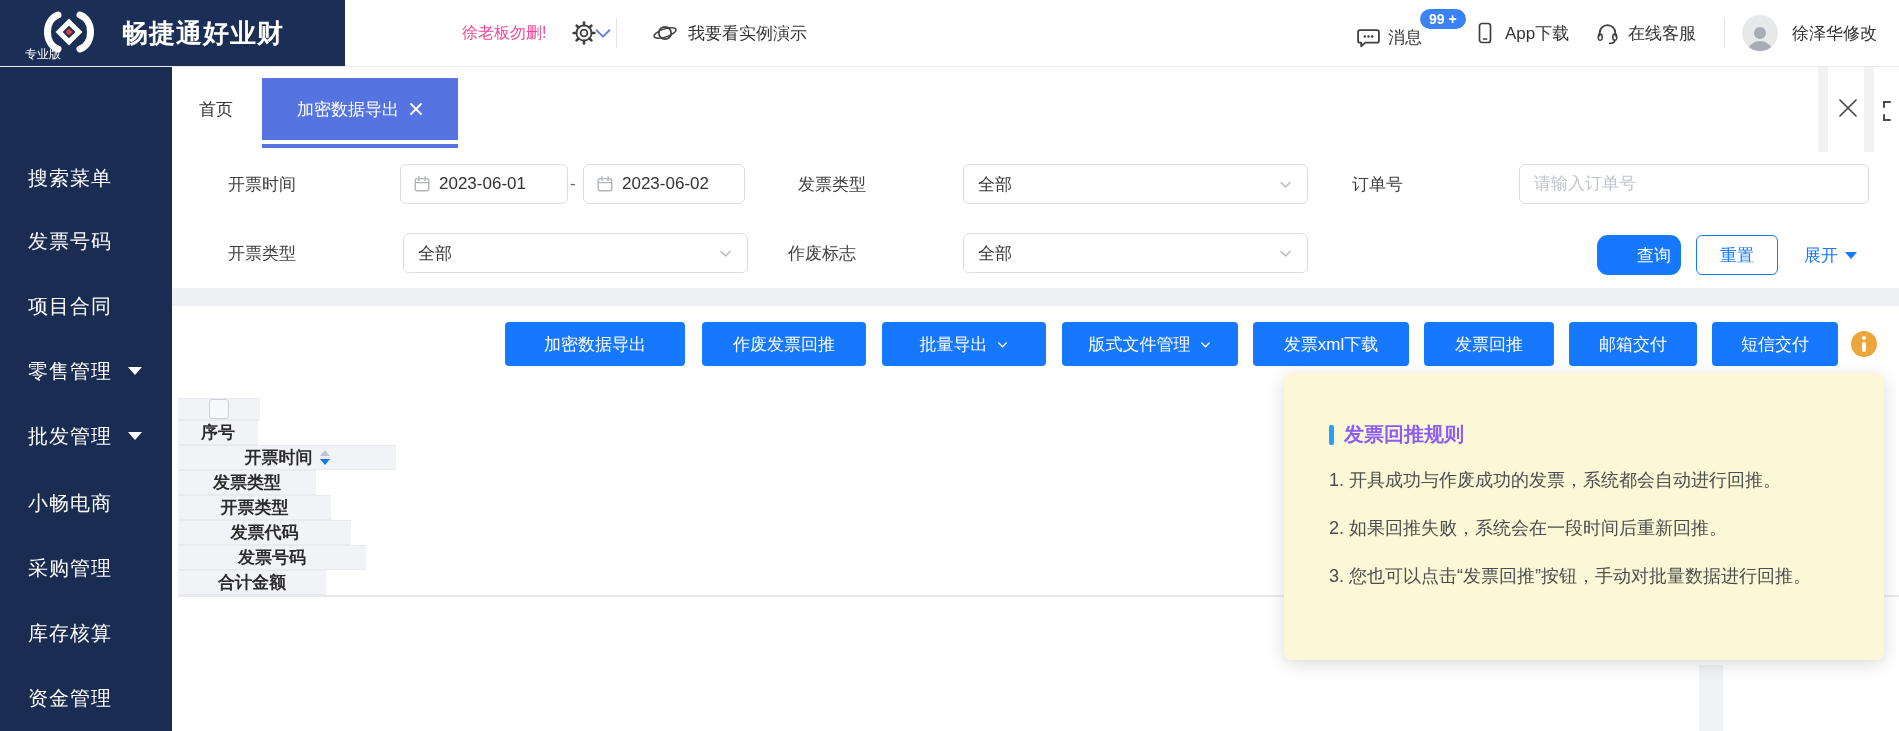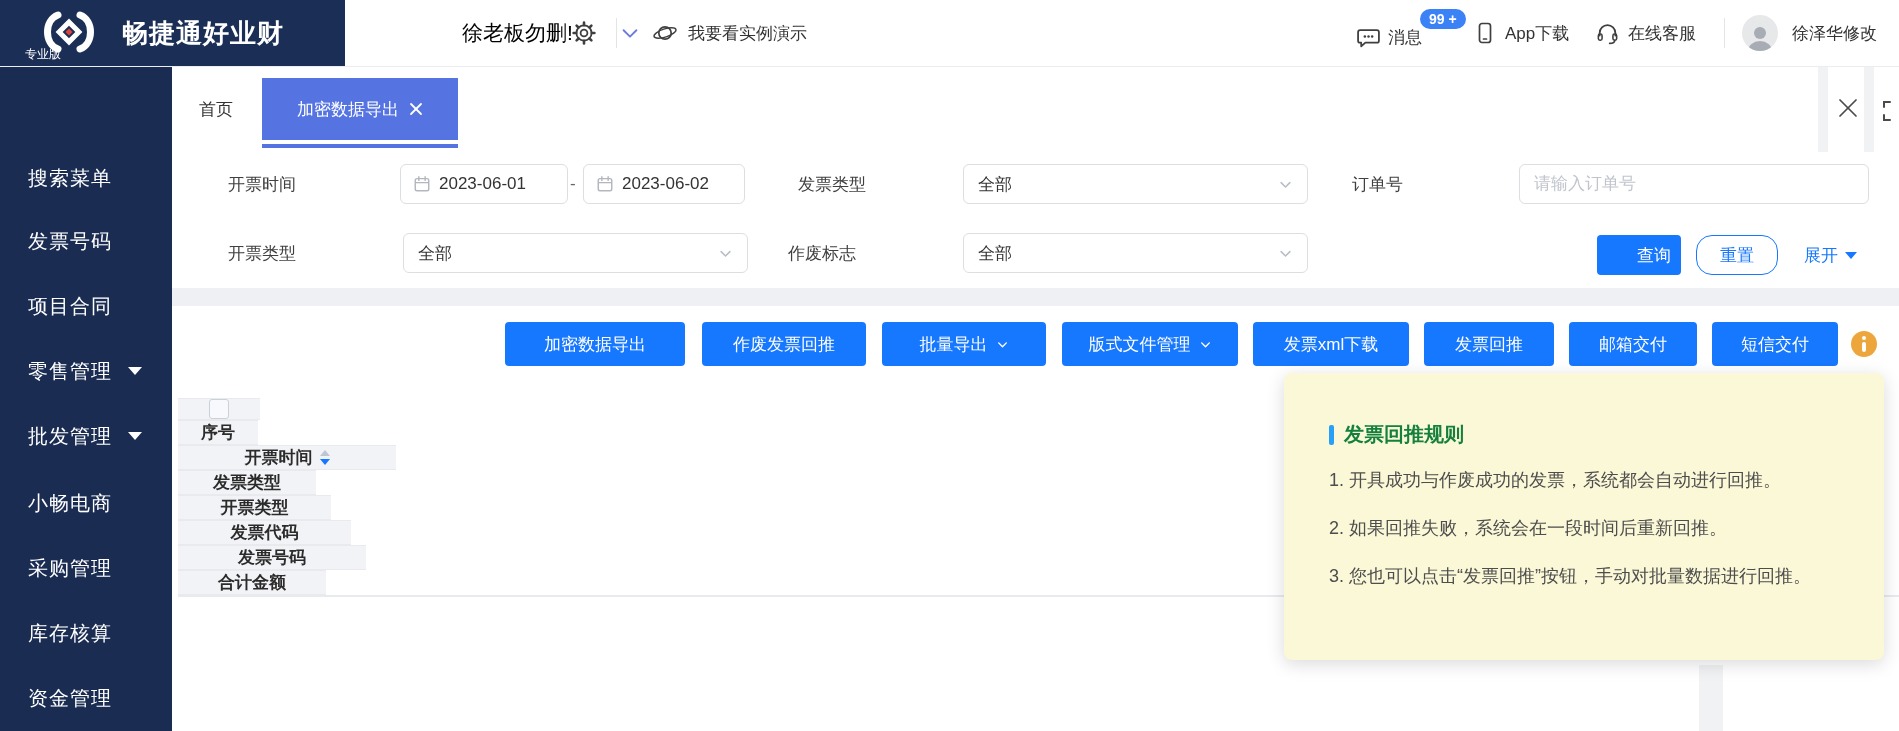--- a/index.html
+++ b/index.html
@@ -6,21 +6,21 @@
   #root{position:relative;width:1899px;height:731px;overflow:hidden;background:#fff;
         font-family:"Liberation Sans","DejaVu Sans",sans-serif;color:#333;}
   .abs{position:absolute;}
   .flex{display:flex;align-items:center;}
   
   .topbar{left:0;top:0;width:1899px;height:66px;background:#fff;border-bottom:1px solid #ebedf0;z-index:20;}
   .logo-block{left:0;top:0;width:345px;height:66px;background:#1b2e55;}
   .brand{left:122px;top:16px;font-size:26px;font-weight:bold;color:#fff;letter-spacing:1px;}
   .edition{left:25px;top:46px;font-size:12px;color:#fff;}
   .company{left:462px;top:0;height:66px;gap:46px;cursor:pointer;}
-  .company-name{font-size:21px;color:#000000;}
+  .company-name{font-size:16px;color:#ec4899;}
   .icon-btn{height:66px;display:flex;align-items:center;}
   .vdiv{width:1px;height:30px;background:#e3e4e8;top:18px;}
   .toptext{font-size:17px;color:#333;}
   .badge{left:1420px;top:9px;background:#3b82f6;color:#fff;font-size:14px;font-weight:bold;
          padding:3px 9px;border-radius:13px;line-height:1;z-index:25;}
   .avatar{left:1742px;top:15px;width:36px;height:36px;border-radius:50%;background:#e7e8ea;
           display:flex;align-items:flex-end;justify-content:center;overflow:hidden;}
   
   .sidebar{left:0;top:66px;width:172px;height:665px;background:#1a2c52;z-index:10;}
   .side-item{position:absolute;left:28px;width:140px;height:28px;display:flex;align-items:center;
@@ -36,22 +36,22 @@
   
   .flabel{font-size:17px;color:#404040;white-space:nowrap;}
   .inputbox{background:#fff;border:1px solid #dcdee2;border-radius:6px;display:flex;align-items:center;
             padding:0 12px;gap:8px;font-size:17px;color:#333;box-sizing:border-box;}
   .selectbox{background:#fff;border:1px solid #dcdee2;border-radius:6px;display:flex;align-items:center;
              justify-content:space-between;padding:0 14px;font-size:17px;color:#333;box-sizing:border-box;cursor:pointer;}
   .order-input{background:#fff;border:1px solid #dcdee2;border-radius:6px;padding:0 14px;font-size:17px;
                color:#333;box-sizing:border-box;outline:none;width:100%;height:100%;
                font-family:"Liberation Sans","DejaVu Sans",sans-serif;}
   .order-input::placeholder{color:#c0c4cc;}
-  .btn-search{background:#1677ff;color:#fff;border:none;border-radius:4px;font-size:17px;cursor:pointer;padding-left:36px;}
-  .btn-reset{background:#fff;color:#1677ff;border:1px solid #1677ff;border-radius:16px;font-size:17px;cursor:pointer;}
+  .btn-search{background:#1677ff;color:#fff;border:none;border-radius:11px;font-size:17px;cursor:pointer;padding-left:36px;}
+  .btn-reset{background:#fff;color:#1677ff;border:1px solid #1677ff;border-radius:6px;font-size:17px;cursor:pointer;}
   .expand-link{color:#1677ff;font-size:17px;gap:7px;cursor:pointer;}
   .tri-blue{width:0;height:0;border-left:6px solid transparent;border-right:6px solid transparent;
             border-top:7px solid #1677ff;}
   .grayband{left:172px;top:288px;width:1727px;height:18px;background:#eef0f4;}
   
   .act-btn{position:absolute;top:322px;height:44px;background:#1677ff;border:none;border-radius:4px;
            color:#fff;font-size:17px;display:flex;align-items:center;justify-content:center;gap:8px;cursor:pointer;}
   .info-dot{left:1851px;top:331px;width:26px;height:26px;border-radius:50%;background:#eca63c;cursor:pointer;}
   .info-i-dot{position:absolute;left:11px;top:5px;width:4px;height:4px;border-radius:50%;background:#fff;}
   .info-i-bar{position:absolute;left:11px;top:11px;width:4px;height:10px;border-radius:2px;background:#fff;}
@@ -62,21 +62,21 @@
            font-size:17px;font-weight:600;color:#2b2b2b;box-sizing:border-box;gap:7px;}
   .cb{width:18px;height:18px;border:1px solid #ccd1d9;border-radius:3px;background:#f7f9fc;cursor:pointer;}
   .caret{width:0;height:0;border-left:5px solid transparent;border-right:5px solid transparent;}
   .caret-up{border-bottom:6px solid #c0c6d0;margin-bottom:3px;}
   .caret-down{border-top:6px solid #1677ff;}
   
   .tooltip{left:1284px;top:373px;width:600px;height:287px;background:#fbf8d7;border-radius:8px;
            box-shadow:0 4px 18px rgba(0,0,0,.15);z-index:30;box-sizing:border-box;padding:48px 45px 0 45px;}
   .tt-titlerow{display:flex;align-items:center;gap:10px;}
   .tt-bar{width:5px;height:20px;background:#28a0f8;border-radius:2px;}
-  .tt-title{font-size:20px;font-weight:bold;color:#15803d;}
+  .tt-title{font-size:20px;font-weight:bold;color:#8b5cf6;}
   .tt-rule{font-size:18px;color:#4d4d4d;line-height:32px;margin-top:16px;}
   .br-strip{left:1699px;top:665px;width:24px;height:66px;background:#f1f2f4;}
   svg{display:block;}
 </style>
 </head>
 <body>
 
 <div id="root">
 
   <nav class="abs sidebar">

